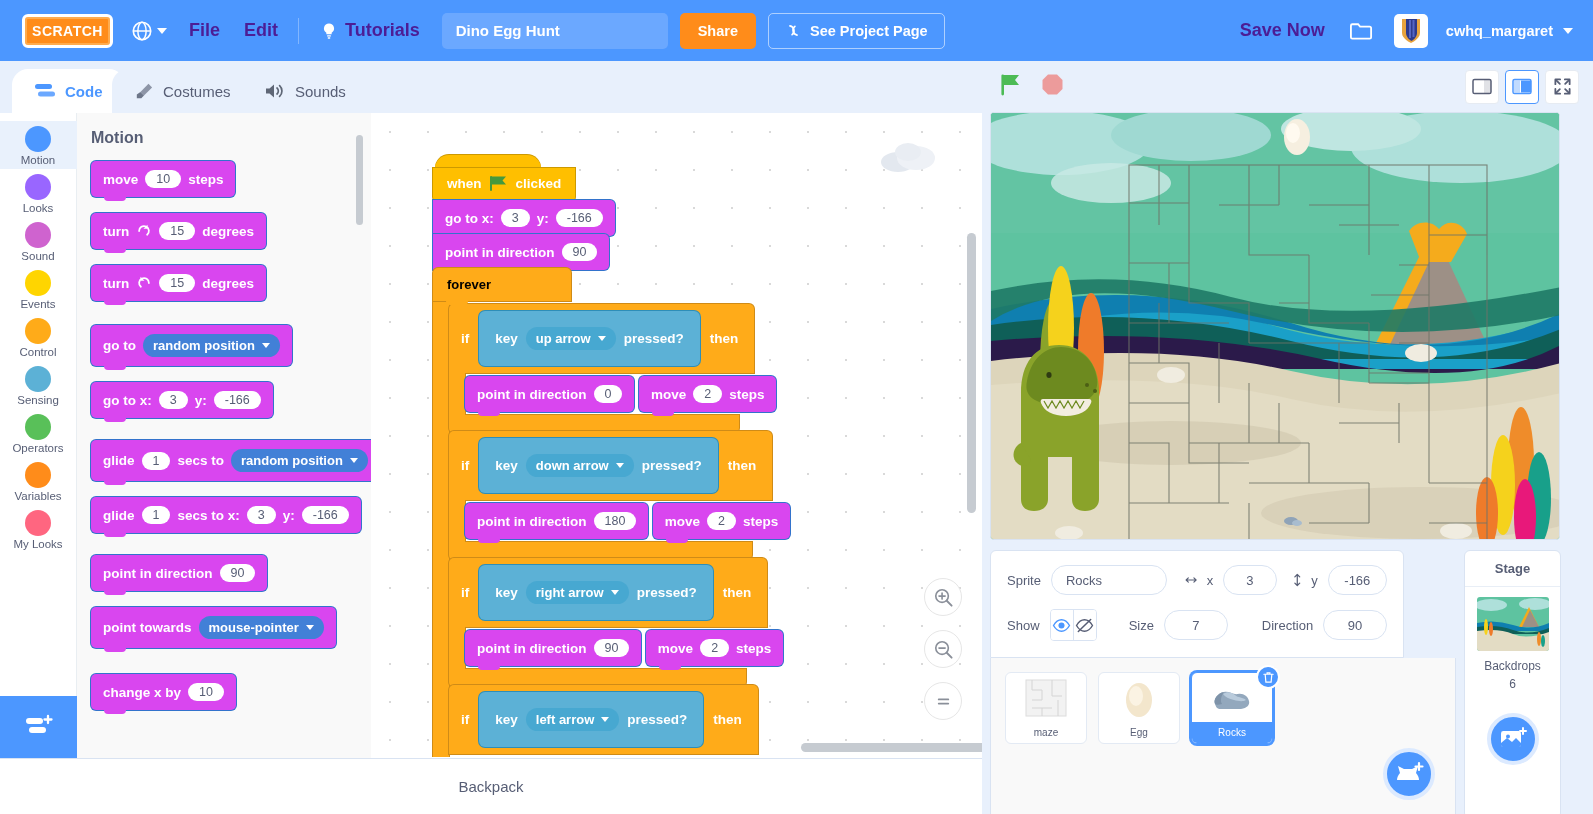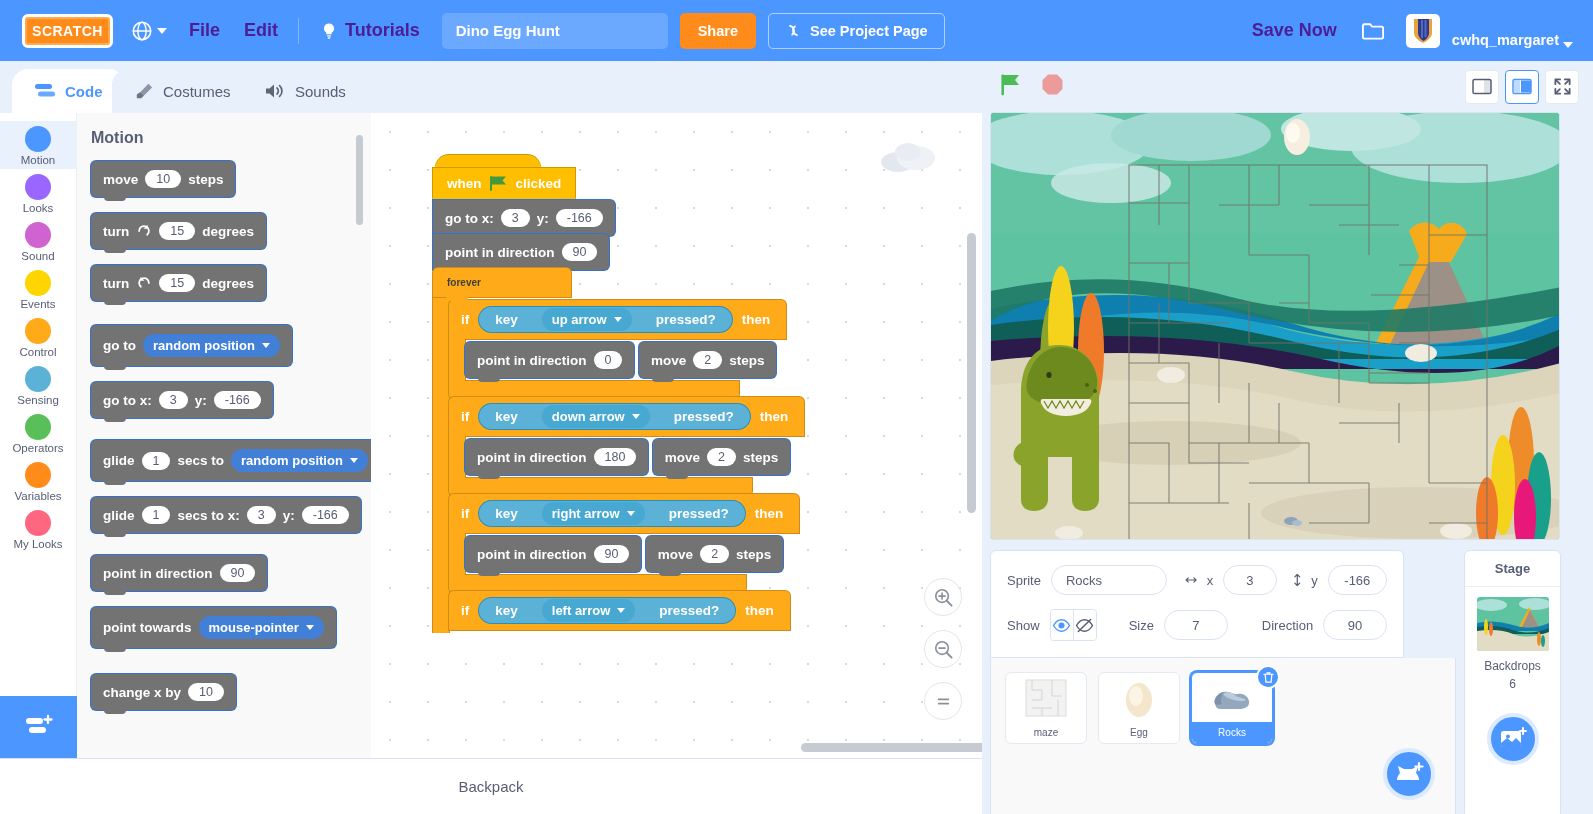--- a/index.html
+++ b/index.html
@@ -48,21 +48,21 @@
     background: transparent; color: #fff;
     border: 1px solid rgba(255,255,255,.55); border-radius: 5px;
     font-size: 14.5px; font-weight: bold; cursor: pointer;
     display: flex; align-items: center; gap: 8px;
   }
   .spacer { flex: 1; }
   .avatar {
     width: 34px; height: 34px; border-radius: 5px; background: #fff;
     display: flex; align-items: center; justify-content: center; margin-right: 8px;
   }
-  .user-wrap { display: flex; align-items: flex-end; gap: 4px; padding: 4px 8px; cursor: pointer; color:#fff; font-size:14.5px; font-weight:bold; }
+  .user-wrap { display: flex; align-items: center; gap: 10px; padding: 4px 8px; cursor: pointer; color:#fff; font-size:14.5px; font-weight:bold; }
 
   
   .tabbar { position: absolute; top: 61px; left: 0; width: 990px; height: 52px; }
   .tab {
     position: absolute; top: 8px; height: 44px; padding: 0 22px;
     border-radius: 16px 16px 0 0; display: flex; align-items: center; gap: 9px;
     font-size: 15px; cursor: pointer;
   }
   .tab.active { background: #fff; color: #4c97ff; font-weight: bold; }
   .tab.inactive { background: #e8f0fc; color: #575e75; }
@@ -90,37 +90,37 @@
   .pal-head { font-size: 16px; font-weight: bold; color: #575e75; margin-bottom: 14px; }
   .pal-scroll { position: absolute; top: 22px; right: 8px; width: 7px; height: 90px; background: #c6cbd1; border-radius: 4px; }
 
   
   .blk {
     display: inline-flex; align-items: center; gap: 7px;
     color: #fff; font-size: 13.5px; font-weight: bold;
     padding: 9px 12px; border-radius: 5px; position: relative; cursor: grab;
     white-space: nowrap;
   }
-  .blk.motion { background: #737373; box-shadow: 0 0 0 1px #3373cc; }
+  .blk.motion { background: #d946ef; box-shadow: 0 0 0 1px #3373cc; }
   .blk.events { background: #ffbf00; box-shadow: 0 0 0 1px #cc9900; }
   .oval {
     background: #fff; color: #575e75; border-radius: 11px;
     padding: 2px 11px; font-size: 12.5px; font-weight: normal; min-width: 22px;
     text-align: center; display: inline-block;
   }
   .dropdown {
     background: #4280d7; border-radius: 13px; padding: 4px 10px;
     display: inline-flex; align-items: center; gap: 7px; font-size: 13px; color:#fff;
   }
   .dd-caret { width: 0; height: 0; border-left: 4.5px solid transparent; border-right: 4.5px solid transparent; border-top: 5px solid #fff; }
   .sensing-hex {
     background: #5cb1d6; box-shadow: 0 0 0 1px #2e8eb8;
-    display: inline-flex; align-items: center; gap: 24px;
+    display: inline-flex; align-items: center; gap: 8px;
     color: #fff; font-size: 13.5px; font-weight: bold;
-    padding: 1px 16px; border-radius: 16px; white-space: nowrap;
+    padding: 16px 16px; border-radius: 6px; white-space: nowrap;
   }
   .sensing-hex .dropdown { background: #47a8d1; }
   .notch { position:absolute; left:13px; bottom:-4px; width:22px; height:5px; background:inherit; border-radius:0 0 4px 4px; }
   .pal-row { margin-bottom: 16px; }
 
   
   .canvas {
     position: absolute; top: 113px; left: 371px; width: 611px; height: 645px;
     background: #fff;
     background-image: radial-gradient(circle, #d9d9d9 1px, transparent 1.2px);
@@ -516,21 +516,21 @@
 
       <div style="margin-top:-2px">
         <div class="blk motion" style="border-radius:0 5px 5px 0;">
           <span class="notch"></span>
           <span>point in direction</span>
           <span class="oval">90</span>
         </div>
       </div>
 
       <div style="margin-top:-2px">
-        <div class="c-body" style="width:138px;padding:9px 14px;color:#404040;font-size:10px;font-weight:bold;position:relative;">
+        <div class="c-body" style="width:138px;padding:9px 14px;color:#000000;font-size:13px;font-weight:bold;position:relative;">
           <span class="notch" style="background:#ffab19;"></span>
           <span>forever</span>
         </div>
 
         <div class="inner">
           <div class="c-left"></div>
           <div class="inner-content">
 
             <div>
               <div class="c-body" style="display:inline-flex;align-items:center;gap:10px;padding:7px 16px 7px 12px;color:#fff;font-size:13.5px;font-weight:bold;">

